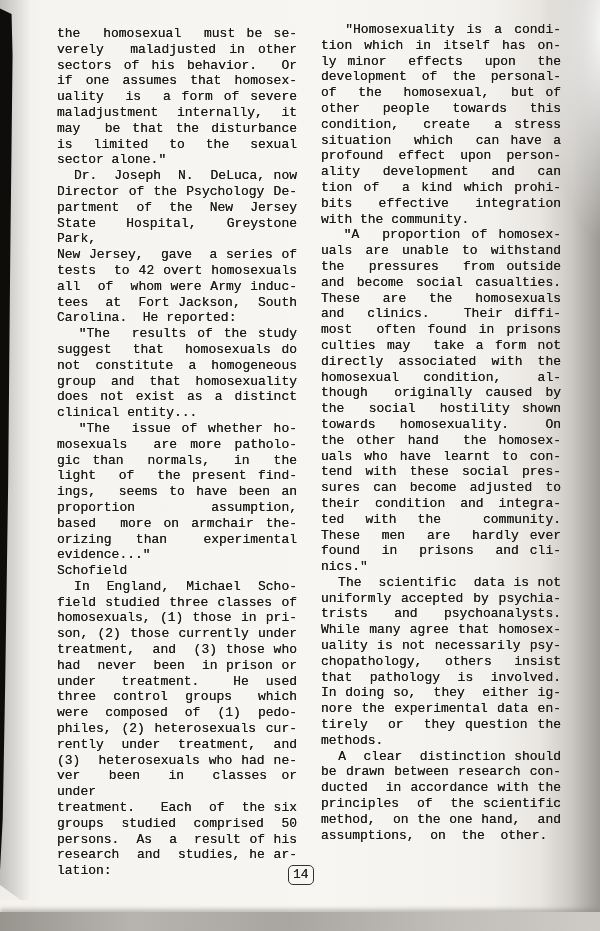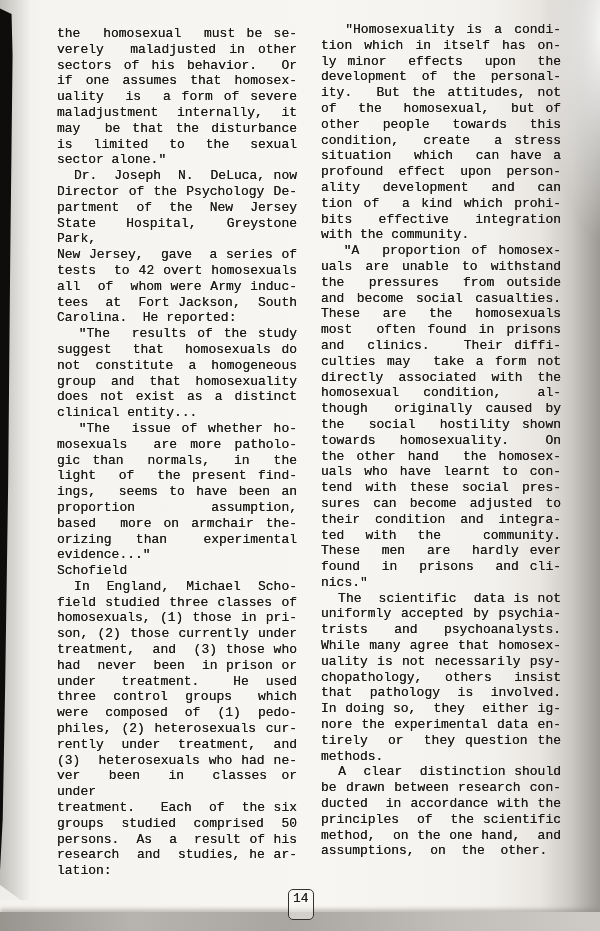--- a/index.html
+++ b/index.html
@@ -55,25 +55,24 @@
   .line{
     white-space:pre-wrap; min-height:15.8px;
     text-align:justify; text-align-last:justify;
   }
   .line.end{ text-align-last:left; }
   .block.heading{ text-align:center; text-align-last:center; }
   
   .pagenum-box{
     position:absolute; left:288px; top:865px;
     border:1.4px solid #33322f; border-radius:5px;
-    padding:0px 4px 12px 4px;
+    padding:0px 4px 1px 4px;
     font-size:13px; line-height:17px; color:#22211f;
     text-shadow:0 0 .5px rgba(25,24,22,.8);
     background:rgba(250,248,244,.5);
-    margin-top:24px;
   }
 </style>
 </head>
 <body>
 
 <div class="page">
   <div class="left-edge-shadow"></div>
   <div class="left-black-wedge"></div>
   <div class="right-curl-shade"></div>
   <div class="right-curl-highlight"></div>
@@ -146,39 +145,38 @@
         <div class="line end">lation:</div>
       </div>
     </div>
 
   <div class="col col-right">
       <div class="block paragraph">
         <div class="line">  "Homosexuality is a condi-</div>
         <div class="line">tion which in itself has on-</div>
         <div class="line">ly minor  effects  upon  the</div>
         <div class="line">development of the personal-</div>
-        <div class="line">ity.  But the attitudes, not</div>
         <div class="line">of  the  homosexual,  but of</div>
         <div class="line">other  people  towards  this</div>
         <div class="line">condition,  create  a stress</div>
         <div class="line">situation  which  can have a</div>
         <div class="line">profound effect upon person-</div>
         <div class="line">ality  development  and  can</div>
         <div class="line">tion of  a kind which prohi-</div>
         <div class="line">bits  effective  integration</div>
         <div class="line end">with the community.</div>
       </div>
       <div class="block paragraph">
         <div class="line">  "A  proportion of homosex-</div>
         <div class="line">uals are unable to withstand</div>
         <div class="line">the  pressures  from outside</div>
         <div class="line">and become social casualties.</div>
         <div class="line">These  are  the  homosexuals</div>
+        <div class="line">and  clinics.   Their diffi-</div>
         <div class="line">most  often found in prisons</div>
-        <div class="line">and  clinics.   Their diffi-</div>
         <div class="line">culties may  take a form not</div>
         <div class="line">directly associated with the</div>
         <div class="line">homosexual  condition,   al-</div>
         <div class="line">though  originally caused by</div>
         <div class="line">the  social  hostility shown</div>
         <div class="line">towards  homosexuality.   On</div>
         <div class="line">the other hand  the homosex-</div>
         <div class="line">uals who have learnt to con-</div>
         <div class="line">tend with these social pres-</div>
         <div class="line">sures can become adjusted to</div>

